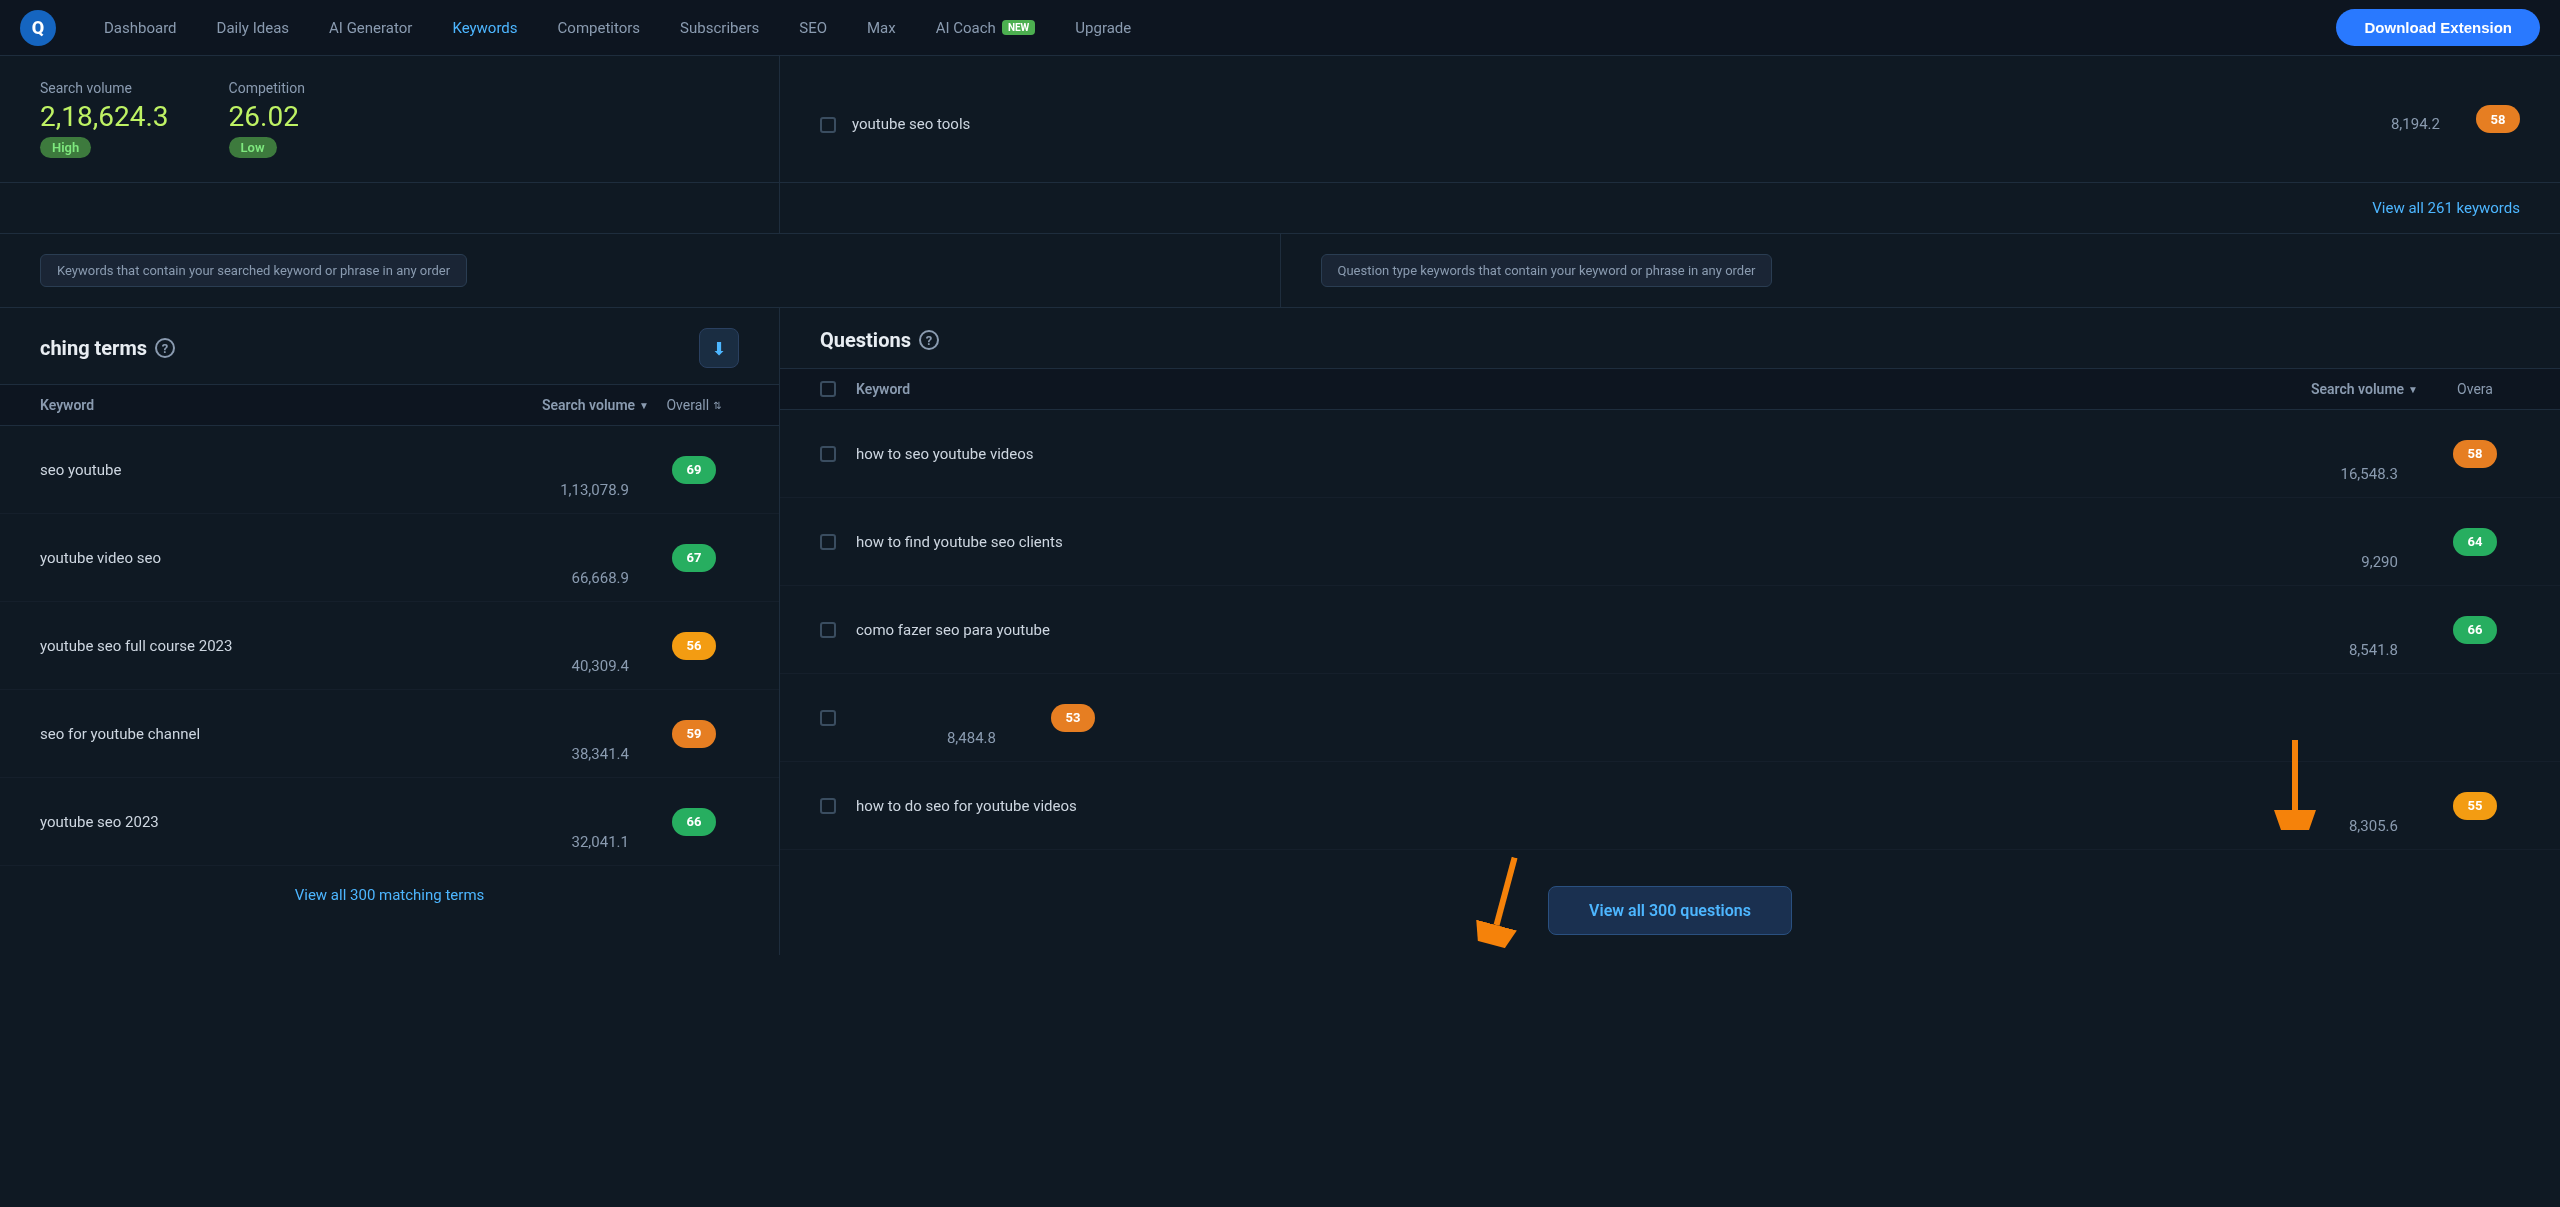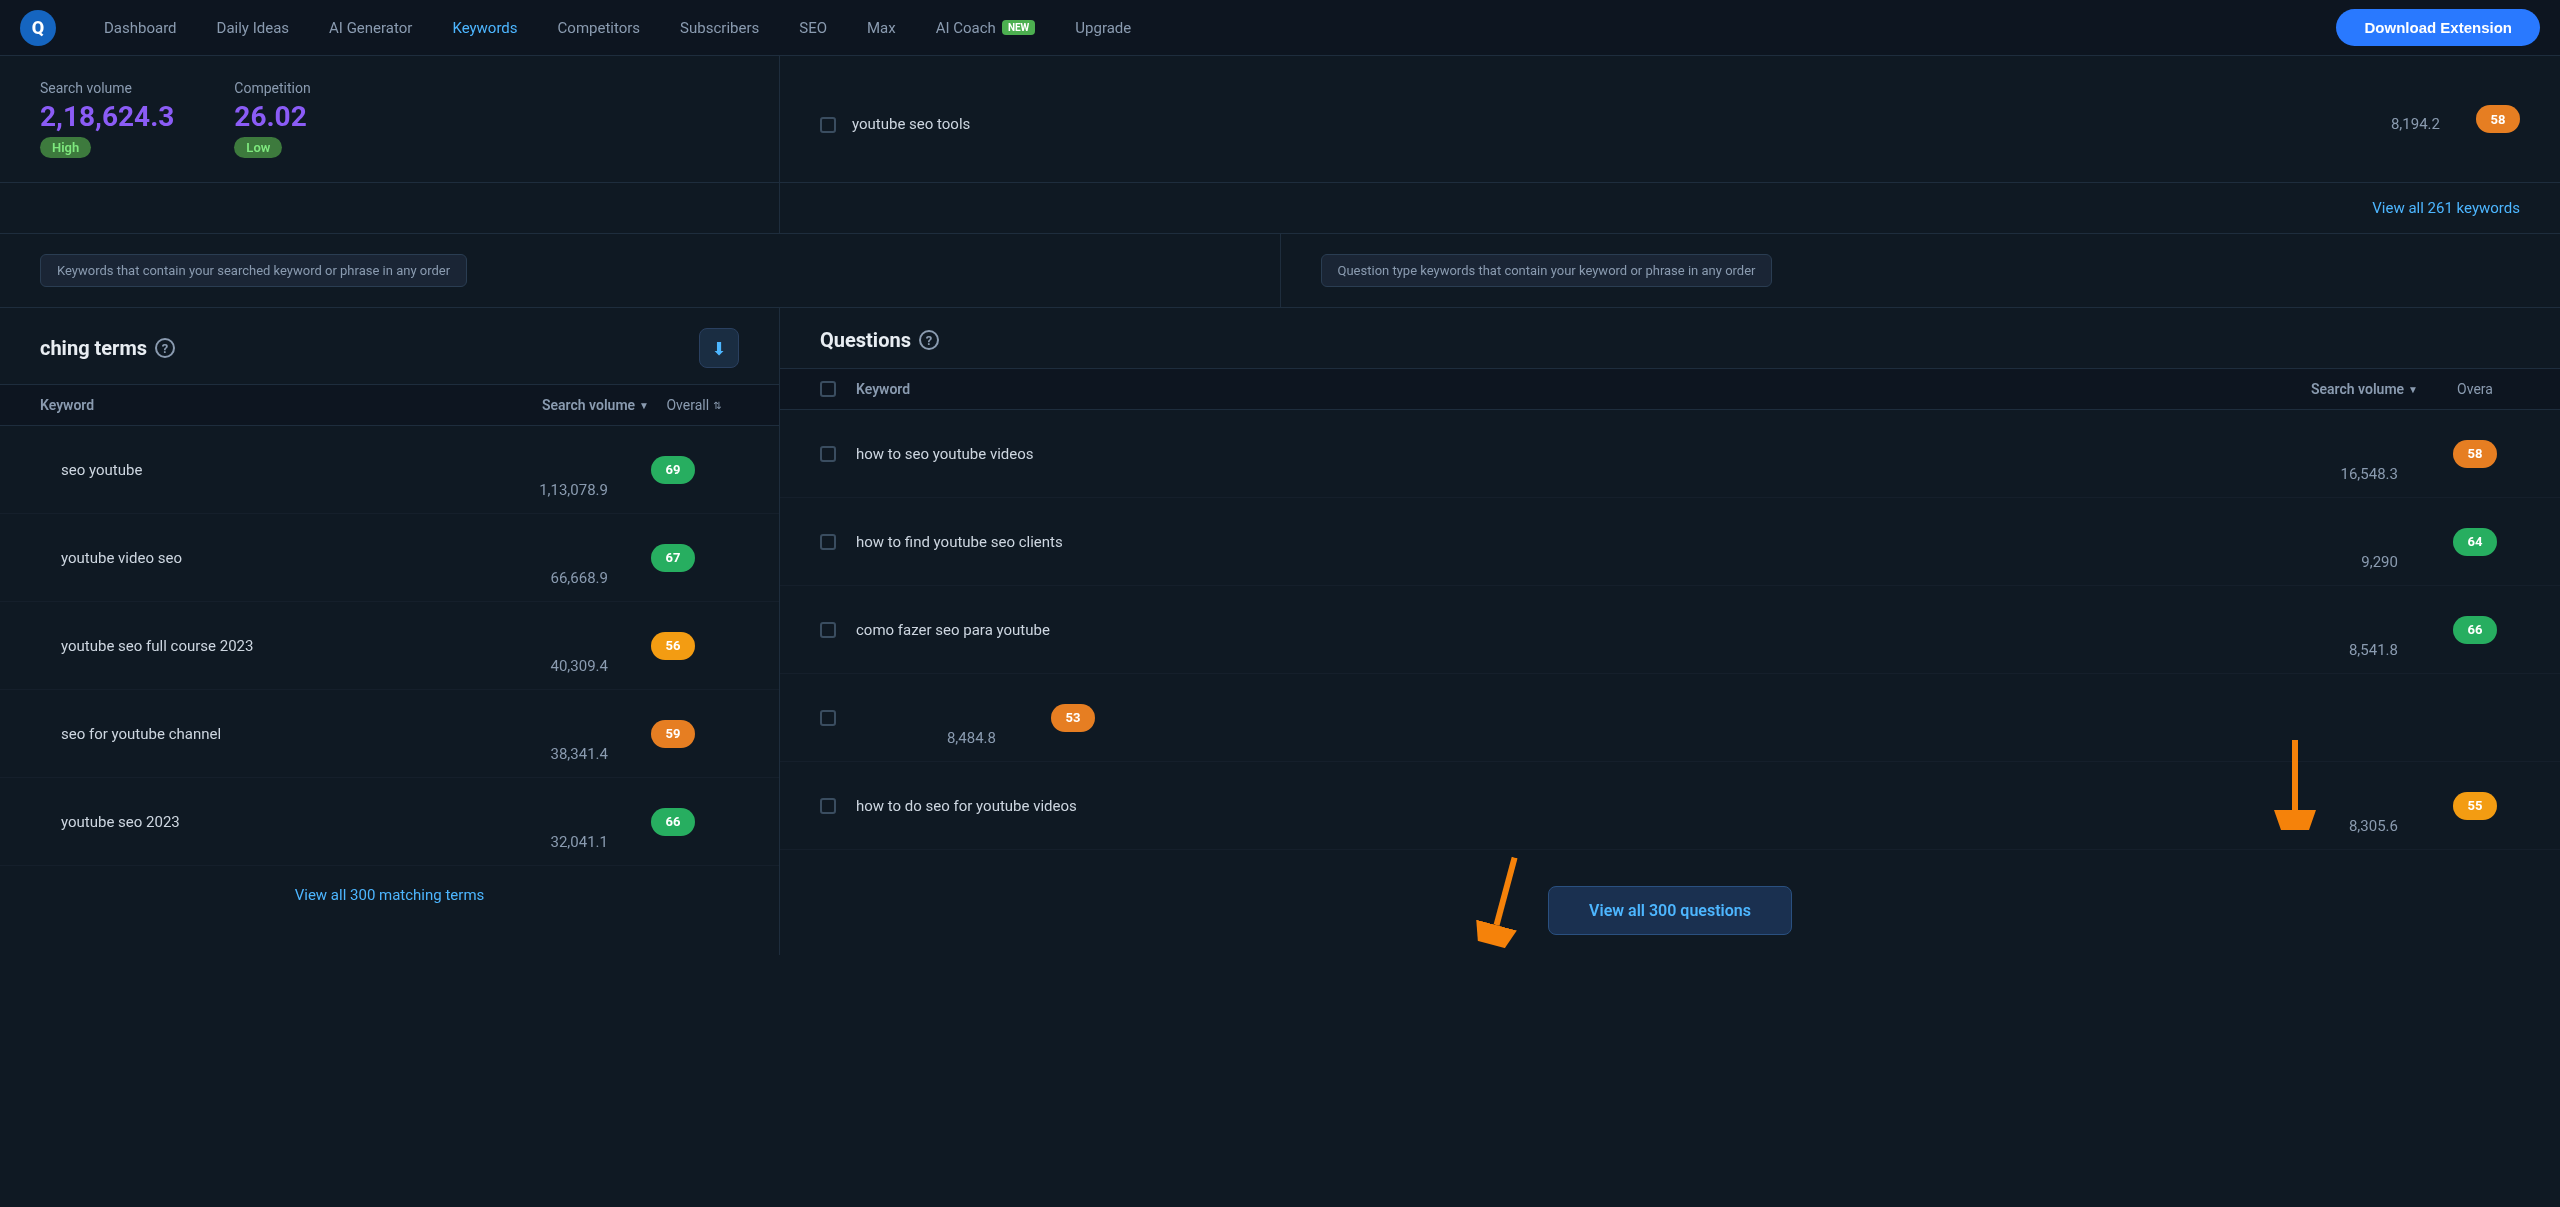--- a/index.html
+++ b/index.html
@@ -102,23 +102,23 @@
     .stat-block {
       display: flex;
       flex-direction: column;
       gap: 4px;
     }
     .stat-label {
       color: #8a9bb0;
       font-size: 14px;
     }
     .stat-value {
-      color: #8b5cf6;
+      color: #bef264;
       font-size: 28px;
-      font-weight: 700;
+      font-weight: 400;
     }
     .stat-badge {
       display: inline-block;
       padding: 3px 12px;
       border-radius: 12px;
       font-size: 13px;
       font-weight: 600;
       width: fit-content;
     }
     .badge-high { background: #3d7a3d; color: #7ee87e; }
@@ -277,21 +277,21 @@
       align-items: center;
       justify-content: center;
       gap: 4px;
     }
     .sort-icon { font-size: 10px; color: #8a9bb0; }
 
     
     .table-row {
       display: flex;
       align-items: center;
-      padding: 14px 61px;
+      padding: 14px 40px;
       border-bottom: 1px solid #151f2b;
     }
     .td-keyword {
       flex: 1;
       color: #cdd6e0;
       font-size: 15px;
     }
     .td-volume {
       min-width: 160px;
       text-align: right;

